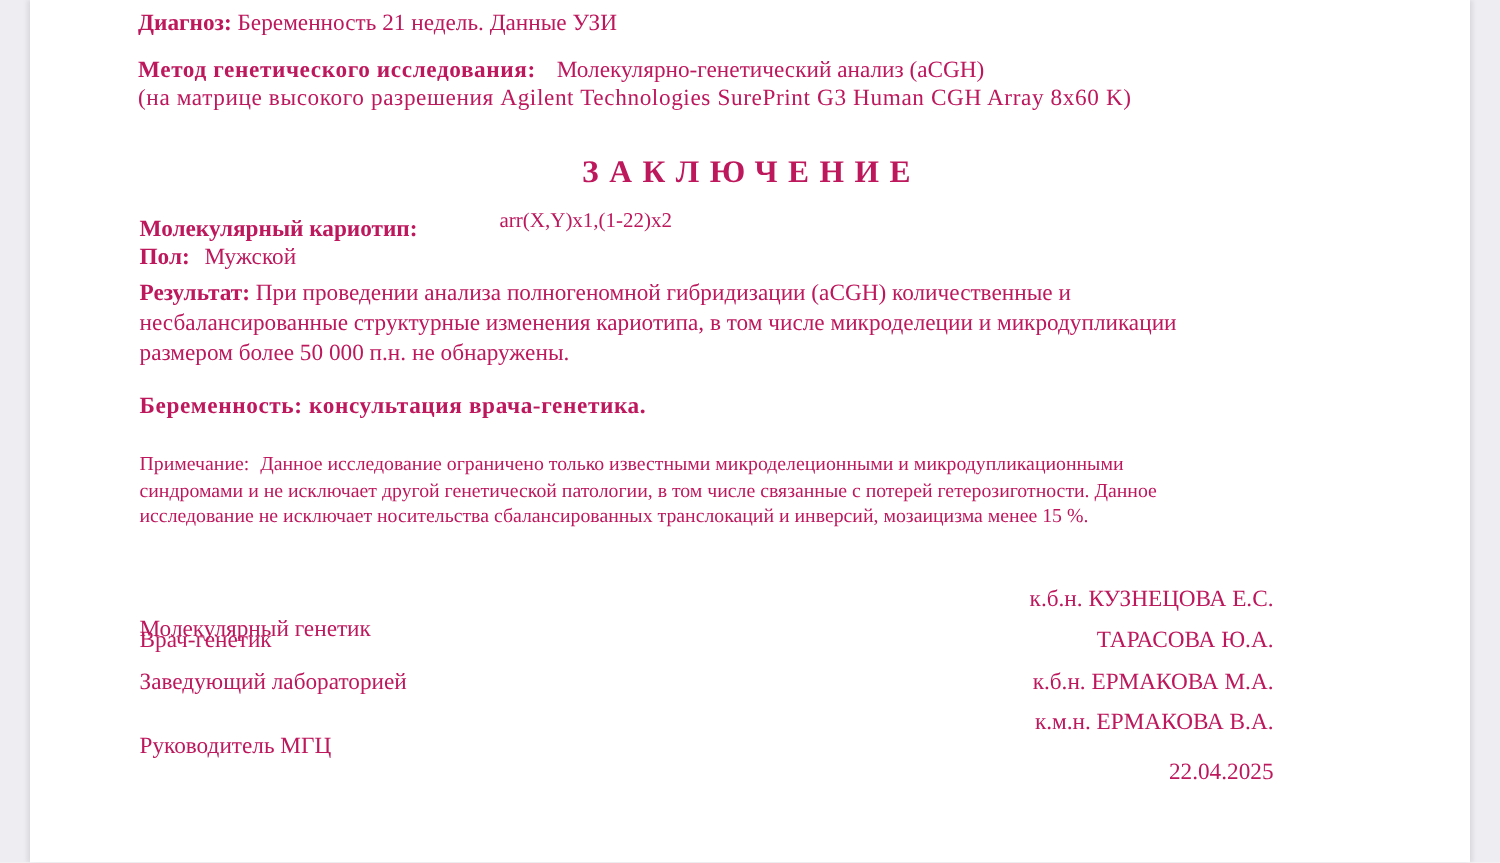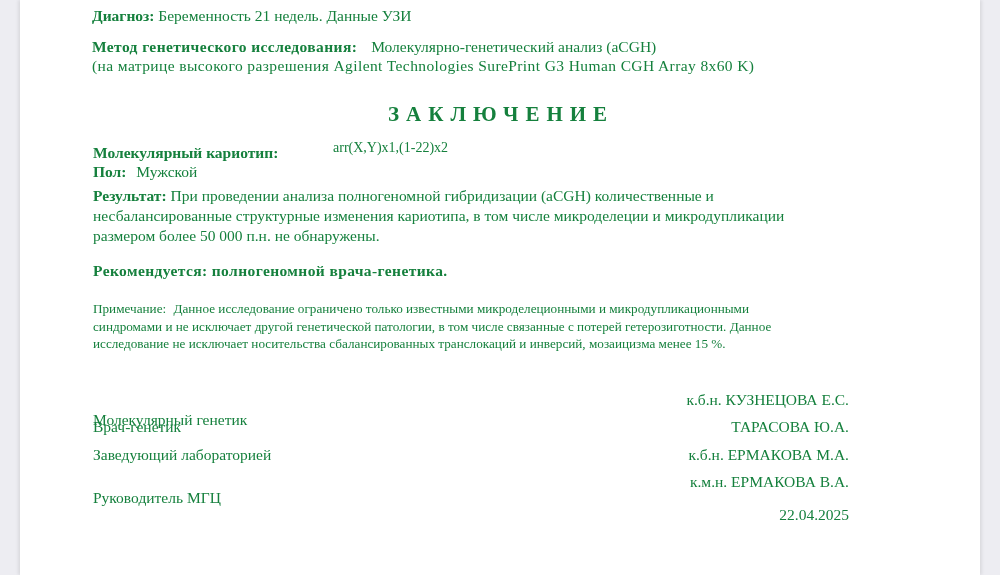--- a/index.html
+++ b/index.html
@@ -18,21 +18,21 @@
     }
     .page {
       position: absolute;
       left: 20px;
       top: 0;
       width: 960px;
       height: 575px;
       background: #ffffff;
       box-shadow: -2px 0 3px rgba(0,0,0,0.08), 2px 0 3px rgba(0,0,0,0.08);
       font-family: "Liberation Serif", "DejaVu Serif", serif;
-      color: #15803d;
+      color: #be185d;
     }
     .abs { position: absolute; white-space: nowrap; }
     .b { font-weight: bold; }
     .f15 { font-size: 15.5px; }
     .f14 { font-size: 14px; }
 
     .title {
       font-size: 21px;
       font-weight: bold;
       letter-spacing: 7px;
@@ -76,21 +76,21 @@
 
     <div class="abs result" style="left:73px; top:186px;">
       <div>
         <span class="b">Результат:</span>
         <span>При проведении анализа полногеномной гибридизации (aCGH) количественные и</span>
       </div>
       <div>несбалансированные структурные изменения кариотипа, в том числе микроделеции и микродупликации</div>
       <div>размером более 50 000 п.н. не обнаружены.</div>
     </div>
 
-    <div class="abs f15 b wide" style="left:73px; top:262px;">Рекомендуется: полногеномной врача-генетика.</div>
+    <div class="abs f15 b wide" style="left:73px; top:262px;">Беременность: консультация врача-генетика.</div>
 
     <div class="abs note" style="left:73px; top:300px;">
       <div>
         <span>Примечание:</span>
         <span style="margin-left:4px;">Данное исследование ограничено только известными микроделеционными и микродупликационными</span>
       </div>
       <div>синдромами  и не исключает другой генетической патологии, в том числе связанные с потерей гетерозиготности. Данное</div>
       <div>исследование не исключает носительства сбалансированных транслокаций и инверсий, мозаицизма менее 15 %.</div>
     </div>
 

